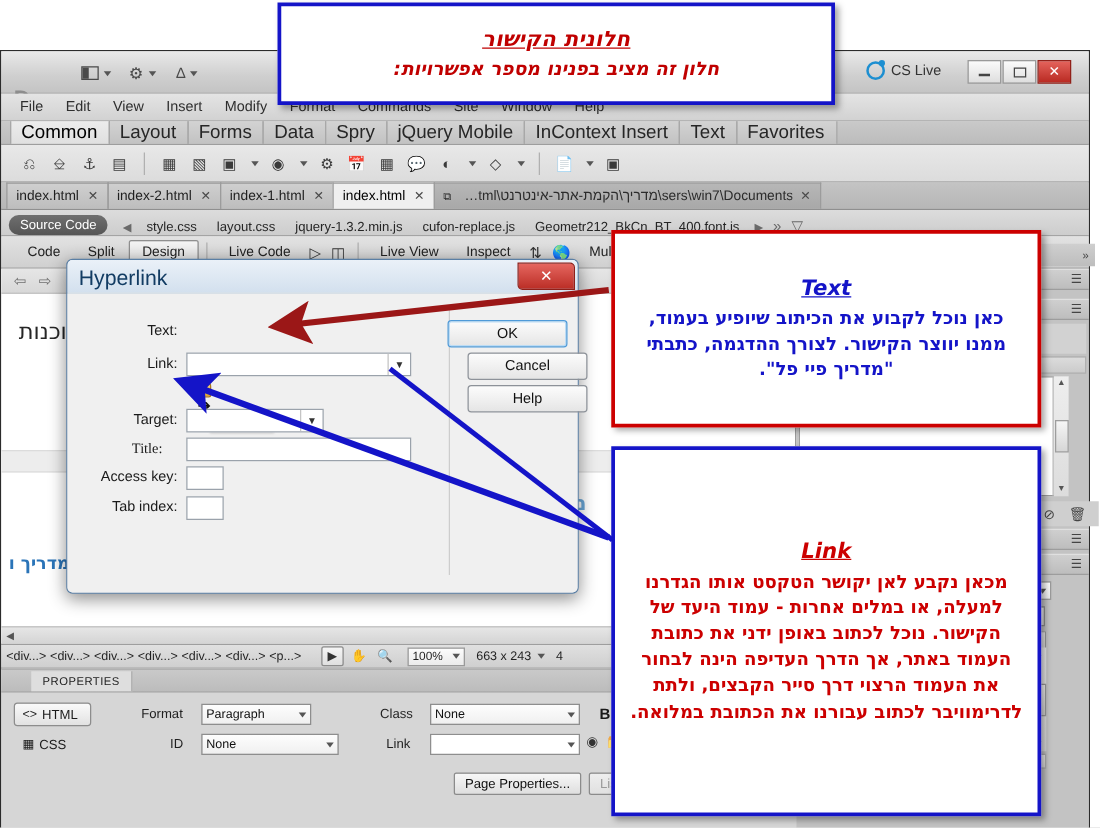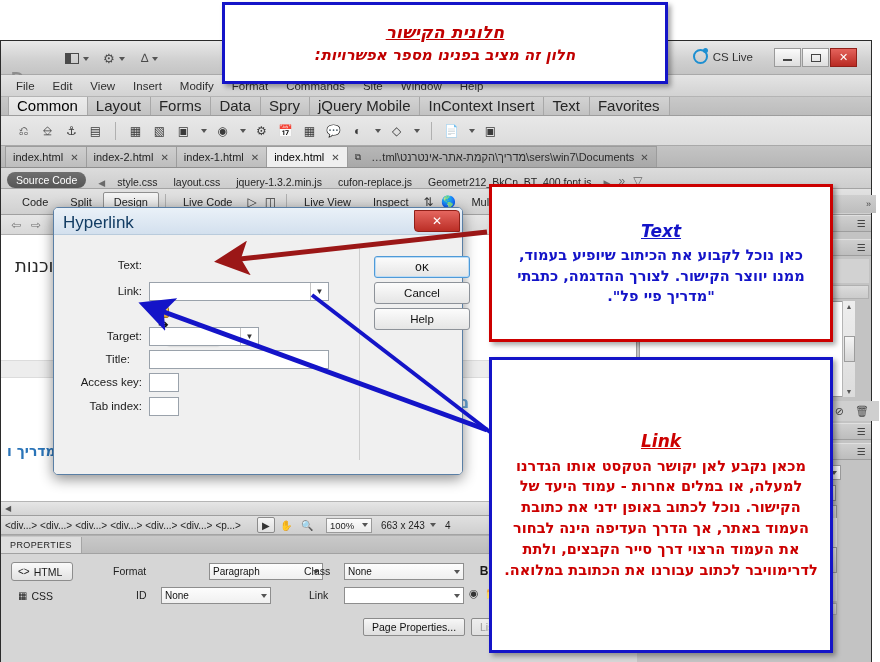--- a/index.html
+++ b/index.html
@@ -235,20 +235,21 @@
   
   #dw-props{
     left:0;top:494px;width:636px;height:166px;
     background:#d6d6d6;box-sizing:border-box;
     border-top:1px solid #b0b0b0;
   }
   #props-tab{
     height:17px;display:flex;align-items:flex-end;
     background:linear-gradient(#c9c9c9,#bcbcbc);
     border-bottom:1px solid #a2a2a2;
+    padding-left:24px;
   }
   #props-tab .pt{
     font-size:9px;color:#1d1d1d;letter-spacing:0.4px;padding:2px 9px 3px;
     background:#dedede;border-right:1px solid #a5a5a5;height:16px;
     box-sizing:border-box;display:flex;align-items:center;
   }
   .pr-lbl{font-size:10.5px;color:#1f1f1f;}
   .pr-sel{
     height:17px;border:1px solid #8e8e8e;box-sizing:border-box;
     background:linear-gradient(#fdfdfd,#f0f0f0);
@@ -675,21 +676,21 @@
       </span>
     </div>
     <div class="abs" style="left:10px;top:50px;">
       <span class="tgl plain">
         <span style="font-size:10px;">▦</span>
         <span>CSS</span>
       </span>
     </div>
 
     <div class="abs pr-lbl" style="left:112px;top:29px;">Format</div>
-    <div class="abs pr-sel" style="left:160px;top:27px;width:114px;margin-left:48px;">
+    <div class="abs pr-sel" style="left:160px;top:27px;width:88px;">
       <span>Paragraph</span>
       <span class="caret"></span>
     </div>
 
     <div class="abs pr-lbl" style="left:135px;top:53px;">ID</div>
     <div class="abs pr-sel" style="left:160px;top:51px;width:110px;">
       <span>None</span>
       <span class="caret"></span>
     </div>
 
@@ -743,38 +744,38 @@
     </div>
     <div class="abs" id="cursor-arrow" style="left:104px;top:82px;">➔</div>
     <div class="abs" id="browse-tip" style="left:113px;top:94px;">Browse</div>
 
     <div class="abs hl-lbl" style="left:20px;top:95px;width:68px;">Target:</div>
     <div class="abs hl-field" style="left:95px;top:92px;width:110px;">
       <span style="flex:1;padding:0 5px;font-size:11px;"></span>
       <span class="hl-arrowbtn">▼</span>
     </div>
 
-    <div class="abs hl-lbl" style="left:8px;top:118px;width:68px;">Title:</div>
+    <div class="abs hl-lbl" style="left:8px;top:118px;width:68px;font-family:Liberation Serif, serif;">Title:</div>
     <div class="abs hl-field" style="left:95px;top:115px;width:180px;">
       <span style="flex:1;padding:0 5px;font-size:11px;"></span>
     </div>
 
     <div class="abs hl-lbl" style="left:10px;top:141px;width:78px;">Access key:</div>
     <div class="abs hl-field" style="left:95px;top:138px;width:30px;">
       <span style="flex:1;padding:0 4px;font-size:11px;"></span>
     </div>
 
     <div class="abs hl-lbl" style="left:10px;top:165px;width:78px;">Tab index:</div>
     <div class="abs hl-field" style="left:95px;top:162px;width:30px;">
       <span style="flex:1;padding:0 4px;font-size:11px;"></span>
     </div>
 
     <div class="abs hl-divider" style="left:305px;top:10px;height:215px;"></div>
 
-    <div class="abs hl-btn primary" style="left:320px;top:21px;font-family:Liberation Mono, monospace;">OK</div>
+    <div class="abs hl-btn primary" style="left:304px;top:21px;">OK</div>
     <div class="abs hl-btn" style="left:320px;top:47px;">Cancel</div>
     <div class="abs hl-btn" style="left:320px;top:73px;">Help</div>
   </div>
 </div>
 
 <div class="abs callout" id="callout-top">
   <div class="hd">חלונית הקישור</div>
   <div class="bd">חלון זה מציב בפנינו מספר אפשרויות:</div>
 </div>
 

